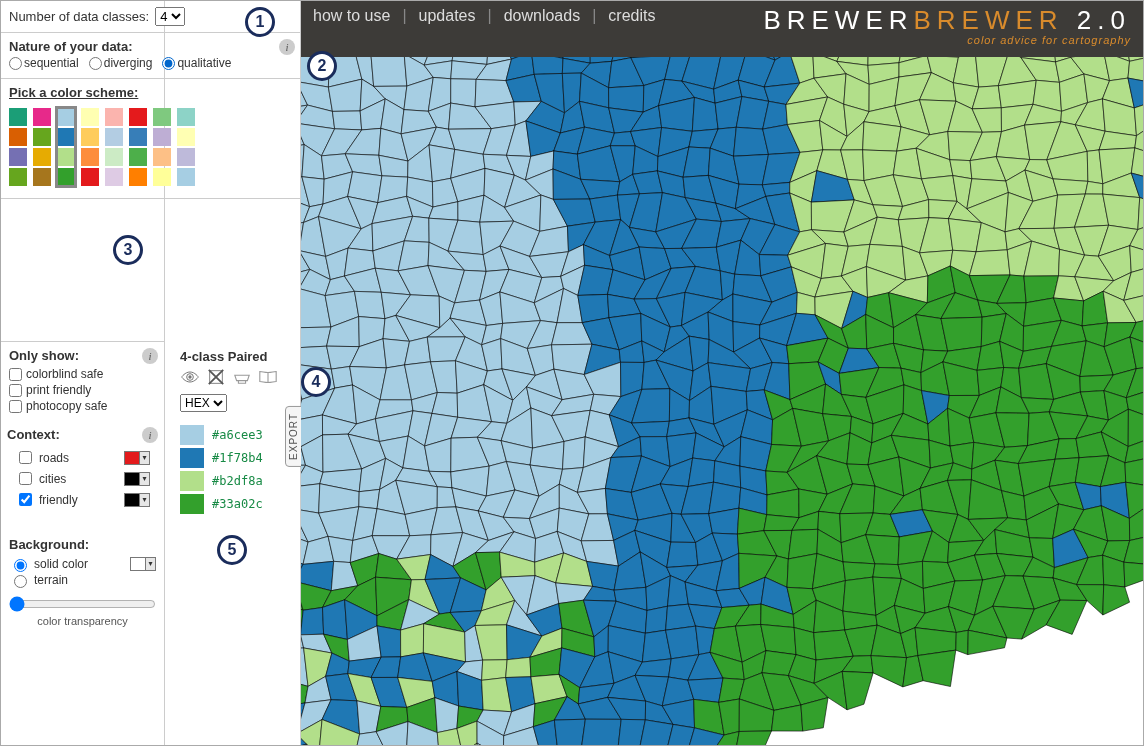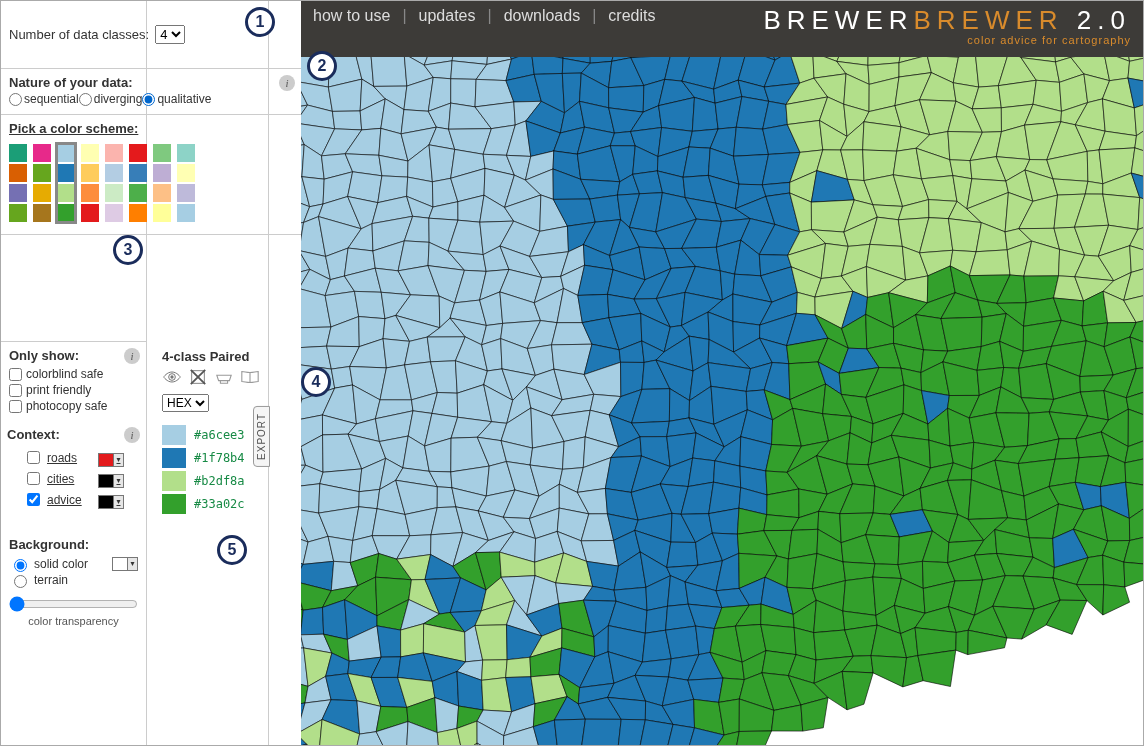--- a/index.html
+++ b/index.html
@@ -4,46 +4,46 @@
 <style>
   * { box-sizing: border-box; }
   html, body { margin: 0; padding: 0; font-family: "Helvetica Neue", Arial, sans-serif; font-size: 13px; color: #333; }
   body { width: 1144px; height: 750px; overflow: hidden; background: #fff; position: relative; }
 
   .app { display: flex; width: 1144px; height: 746px; position: relative; border: 1px solid #aaa; }
 
   .left-col { width: 168px; display: flex; flex-direction: column; border-right: 1px solid #ccc; }
   .mid-col  { width: 132px; display: flex; flex-direction: column; border-right: 1px solid #ccc; position: relative; }
 
-  .header-row { display:flex; align-items:center; padding:24px 8px; border-bottom:1px solid #ccc; font-size:13px; position:relative; }
+  .header-row { display:flex; align-items:center; padding:6px 8px; border-bottom:1px solid #ccc; font-size:13px; position:relative; }
   .header-row label { margin-right:6px; }
   .header-row select { font-size:13px; }
   .two-span-header { border-bottom:1px solid #ccc; }
 
   .section-title { font-weight:bold; font-size:13px; padding:6px 8px 2px; }
 
   .info-icon { position:absolute; right:6px; top:6px; width:16px; height:16px; border-radius:50%; background:#ccc; color:#555; font-family:Georgia, serif; font-style:italic; font-size:11px; line-height:16px; text-align:center; cursor:pointer; }
 
-  .radio-row { padding:0 8px 8px; display:flex; align-items:flex-start; font-size:12px; }
+  .radio-row { padding:0 8px 8px; display:flex; gap:10px; align-items:flex-start; font-size:12px; }
   .radio-row label { display:flex; align-items:center; gap:2px; white-space:nowrap; }
   .radio-row input { margin:0; accent-color:#0066cc; }
 
   .scheme-picker { padding:6px 8px 12px; display:flex; gap:6px; }
   .scheme-col { display:flex; flex-direction:column; gap:2px; width:18px; cursor:pointer; }
   .scheme-col.sel { outline:3px solid #888; outline-offset:-1px; }
   .swatch { width:18px; height:18px; }
 
   .only-show { padding:6px 8px; position:relative; border-top:1px solid #ccc; }
   .only-show .section-title { padding:0 0 4px; }
   .check-list { display:flex; flex-direction:column; gap:2px; font-size:12px; padding-bottom:6px; }
   .check-list label { display:flex; align-items:center; gap:4px; }
   .check-list input { margin:0; }
 
   .context { padding:2px 6px 6px; position:relative; }
-  .context .row { display:flex; align-items:flex-end; justify-content:space-between; font-size:12px; margin:2px 16px;text-decoration:underline; }
+  .context .row { display:flex; align-items:center; justify-content:space-between; font-size:12px; margin:2px 8px; }
   .color-pick { display:flex; align-items:center; border:1px solid #777; height:14px; }
   .color-pick .cbox { width:14px; height:12px; }
   .color-pick .carrow { width:10px; height:12px; background:#e6e6e6; font-size:8px; line-height:12px; text-align:center; border-left:1px solid #777; }
 
   .bg { padding:2px 8px 8px;margin-top:12px; }
   .bg .r { display:flex; align-items:center; gap:4px; font-size:12px; justify-content:space-between; }
   .bg .r .lbl { display:flex; align-items:center; gap:4px; }
   .slider { margin:8px 0 2px; width:100%; }
   .slider-label { font-size:11px; color:#555; text-align:center; }
   .legend { padding:8px; }
@@ -57,21 +57,21 @@
 
   .export-tab { position:absolute; right:-2px; top:405px; writing-mode:vertical-rl; transform:rotate(180deg); font-size:10px; letter-spacing:1px; padding:6px 2px; border:1px solid #999; border-radius:0 4px 4px 0; background:#f5f5f5; cursor:pointer; color:#555; }
 
   
   .top-bar { position:absolute; left:300px; right:0; top:0; height:56px; background:#3d3b38; color:#ddd; padding:6px 12px; }
   .top-bar .links { font-size:16px; color:#ddd; display:flex; gap:12px; align-items:center; }
   .top-bar .links span.sep { color:#888; }
   .top-bar .logo { position:absolute; right:12px; top:4px; text-align:right; }
   .top-bar .logo .t1 { font-size:26px; letter-spacing:6px; font-weight:300; color:#fff; }
   .top-bar .logo .t1 .brew { color:#d98b2c; }
-  .top-bar .logo .t2 { font-size:11px; color:#d98b2c; letter-spacing:1px; margin-top:-2px; }
+  .top-bar .logo .t2 { font-size:11px; color:#d98b2c; letter-spacing:1px; margin-top:-2px;font-style:italic; }
 
   
   .map-wrap { position:absolute; left:300px; top:56px; right:0; bottom:0; overflow:hidden; background:#fff; }
   .map-grid { position:absolute; inset:0; }
 
   
   .bubble { position:absolute; width:30px; height:30px; border:3px solid #1a2c5b; border-radius:50%; background:#fff; font-weight:bold; font-size:16px; color:#1a2c5b; display:flex; align-items:center; justify-content:center; z-index:50; }
 
   a { color:inherit; text-decoration:none; cursor:pointer; }
 </style>
@@ -155,21 +155,21 @@
           <div class="scheme-col">
             <div class="swatch" style="background: rgb(141, 211, 199);"></div>
             <div class="swatch" style="background: rgb(255, 255, 179);"></div>
             <div class="swatch" style="background: rgb(190, 186, 218);"></div>
             <div class="swatch" style="background: rgb(166, 206, 227);"></div>
           </div>
         </div>
     </div>
   </div>
 
-  <div style="width:268px; display:flex;gap:7px;">
+  <div style="width:300px; display:flex;gap:7px;">
     <div class="left-col">
       <div style="height:340px;"></div>
 
       <div class="only-show">
         <div class="section-title">Only show:</div>
         <span class="info-icon">i</span>
         <div class="check-list">
           <label>
               <input type="checkbox" style=""> 
               <span>colorblind safe</span>
@@ -204,21 +204,21 @@
               <span>cities</span>
             </label>
           <div class="color-pick">
               <div class="cbox" id="cp-cities" style="background: rgb(0, 0, 0);"></div>
               <div class="carrow">▾</div>
             </div>
         </div>
         <div class="row">
           <label style="display:flex;gap:4px;align-items:center;">
               <input type="checkbox" checked="" style=""> 
-              <span>advice</span>
+              <span>friendly</span>
             </label>
           <div class="color-pick">
               <div class="cbox" id="cp-borders" style="background: rgb(0, 0, 0);"></div>
               <div class="carrow">▾</div>
             </div>
         </div>
       </div>
 
       <div class="bg">
         <div class="section-title" style="padding:6px 0 4px;">Background:</div>

